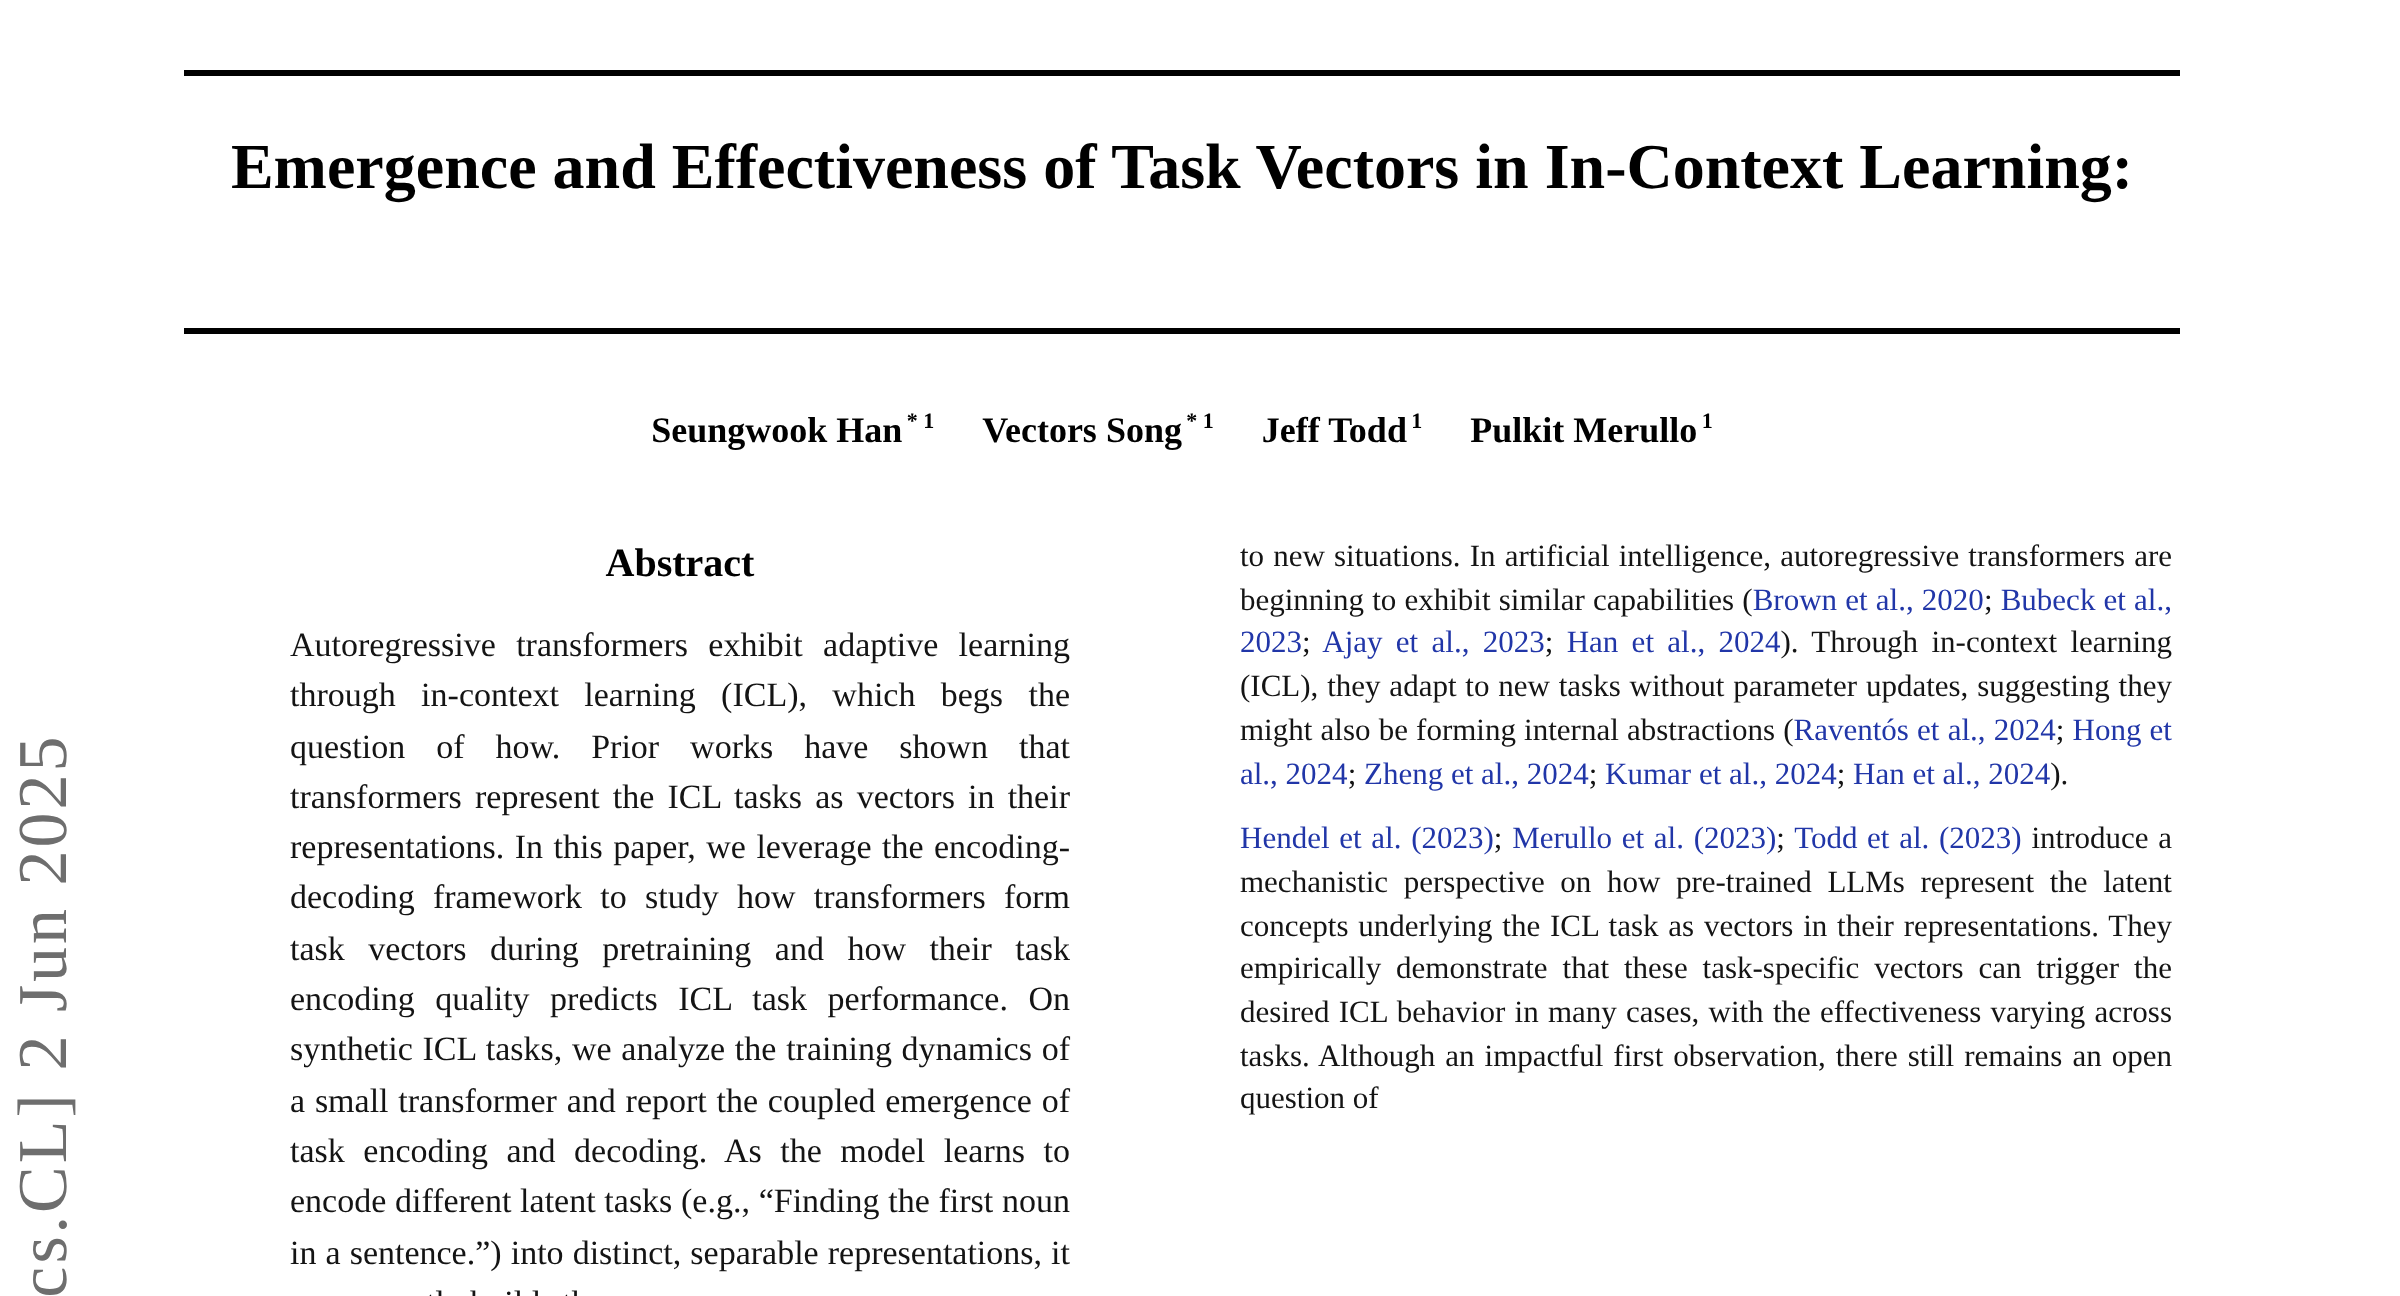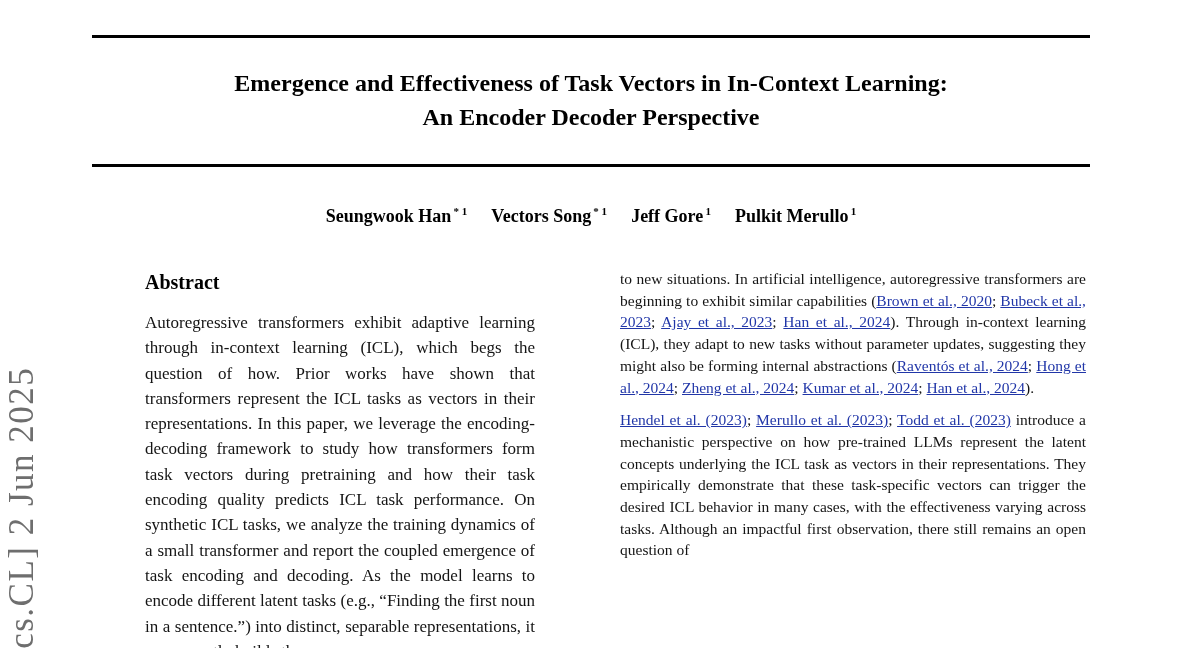--- a/index.html
+++ b/index.html
@@ -19,64 +19,63 @@
   }
 
   
   .rule{position:absolute;left:92px;width:998px;height:2.5px;background:#000;}
   .rule-top{top:35px;}
   .rule-mid{top:164px;}
 
   
   .title{
     position:absolute;left:92px;top:66px;width:998px;margin:0;
-    text-align:center;font-size:24px;font-weight:700;line-height:34px;color:#000;
+    text-align:center;font-size:32px;font-weight:700;line-height:34px;color:#000;
   }
   .title .title-line{display:block;}
 
   
   .authors{
     position:absolute;left:92px;top:205px;width:998px;
     text-align:center;font-size:18px;font-weight:700;color:#000;
   }
   .authors .author{margin:11px 12px;white-space:nowrap;}
   .authors sup{font-size:11px;font-weight:700;}
 
   
   .col-left{position:absolute;left:145px;top:271px;width:390px;}
   .abstract-heading{
-    text-align:left;font-size:20px;font-weight:700;color:#000;
+    text-align:center;font-size:20px;font-weight:700;color:#000;
     margin:0 0 16px 0;
   }
   .abstract-body{
     margin:0;font-size:17px;line-height:25.3px;text-align:justify;
   }
 
   .col-right{position:absolute;left:620px;top:268px;width:466px;}
   .body-par{margin:0 0 11px 0;font-size:15.5px;line-height:21.7px;text-align:justify;}
 
-  .cite{color:var(--cite,#2136a8);text-decoration:underline;}
+  .cite{color:var(--cite,#2136a8);}
 </style>
 </head>
 <body>
 
 <div class="page">
 
   <div class="arxiv-stamp">[cs.CL]  2 Jun 2025</div>
 
   <div class="rule rule-top"></div>
 
   <h1 class="title">
     <span class="title-line">Emergence and Effectiveness of Task Vectors in In-Context Learning:</span>
-    <span class="title-line">An Encoder Decoder Perspective</span>
   </h1>
 
   <div class="rule rule-mid"></div>
 
-  <div class="authors" id="authors"><span class="author"><span>Seungwook Han</span><sup> * 1</sup></span><span class="author"><span>Vectors Song</span><sup> * 1</sup></span><span class="author"><span>Jeff Gore</span><sup> 1</sup></span><span class="author"><span>Pulkit Merullo</span><sup> 1</sup></span></div>
+  <div class="authors" id="authors"><span class="author"><span>Seungwook Han</span><sup> * 1</sup></span><span class="author"><span>Vectors Song</span><sup> * 1</sup></span><span class="author"><span>Jeff Todd</span><sup> 1</sup></span><span class="author"><span>Pulkit Merullo</span><sup> 1</sup></span></div>
 
   <div class="col-left">
     <div class="abstract-heading">Abstract</div>
     <p class="abstract-body">Autoregressive transformers exhibit adaptive learning through in-context learning (ICL), which begs the question of how. Prior works have shown that transformers represent the ICL tasks as vectors in their representations.  In this paper, we leverage the encoding-decoding framework to study how transformers form task vectors during pretraining and how their task encoding quality predicts ICL task performance. On synthetic ICL tasks, we analyze the training dynamics of a small transformer and report the coupled emergence of task encoding and decoding.  As the model learns to encode different latent tasks (e.g., “Finding the first noun in a sentence.”) into distinct, separable representations, it concurrently builds the</p>
   </div>
 
   <div class="col-right">
     <p class="body-par"><span>to new situations. In artificial intelligence, autoregressive transformers are beginning to exhibit similar capabilities (</span><span class="cite">Brown et al., 2020</span><span>; </span><span class="cite">Bubeck et al., 2023</span><span>; </span><span class="cite">Ajay et al., 2023</span><span>; </span><span class="cite">Han et al., 2024</span><span>). Through in-context learning (ICL), they adapt to new tasks without parameter updates, suggesting they might also be forming internal abstractions (</span><span class="cite">Raventós et al., 2024</span><span>; </span><span class="cite">Hong et al., 2024</span><span>; </span><span class="cite">Zheng et al., 2024</span><span>; </span><span class="cite">Kumar et al., 2024</span><span>; </span><span class="cite">Han et al., 2024</span><span>).</span></p>
     <p class="body-par"><span class="cite">Hendel et al. (2023)</span><span>; </span><span class="cite">Merullo et al. (2023)</span><span>; </span><span class="cite">Todd et al. (2023)</span><span> introduce a mechanistic perspective on how pre-trained LLMs represent the latent concepts underlying the ICL task as vectors in their representations. They empirically demonstrate that these task-specific vectors can trigger the desired ICL behavior in many cases, with the effectiveness varying across tasks. Although an impactful first observation, there still remains an open question of</span></p>
   </div>

